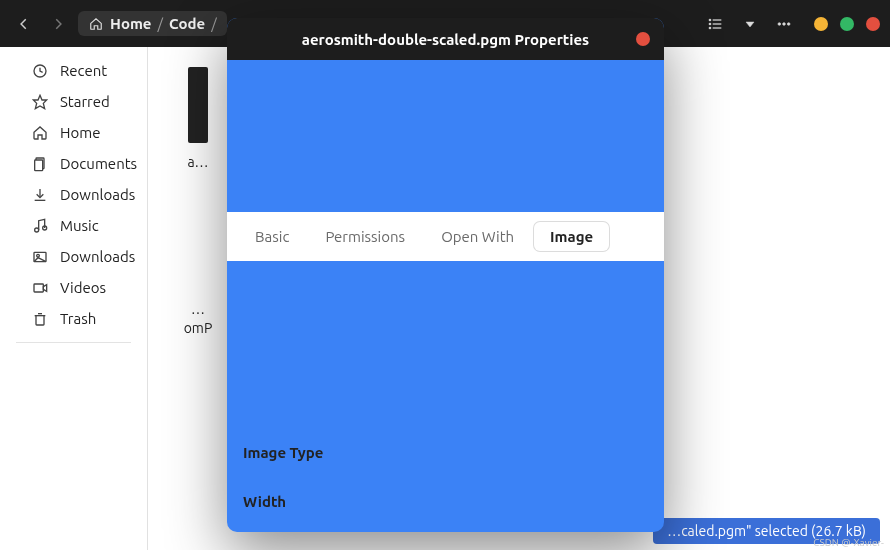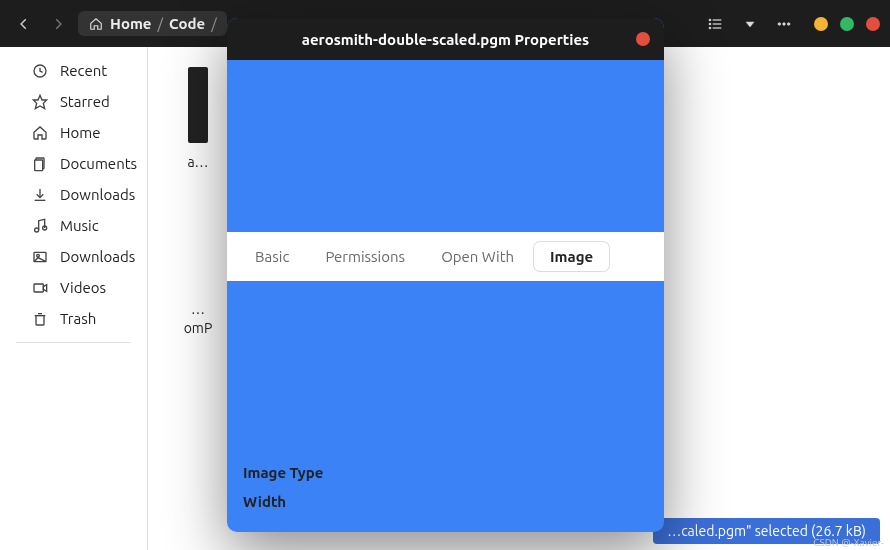--- a/index.html
+++ b/index.html
@@ -44,21 +44,21 @@
 
 .status { position: absolute; bottom: 6px; right: 10px; background: #3b6fd8; color: #fff; padding: 5px 14px; border-radius: 4px; font-size: 14px; }
 .modal { position: absolute; left: 227px; top: 18px; width: 437px; height: 514px; background: #3b82f6; border-radius: 10px; box-shadow: 0 20px 60px rgba(0,0,0,0.45); overflow: hidden; display:flex; flex-direction:column;justify-content:space-between; }
 .modal-head { background: #1d1d1d; color: #fff; height: 42px; display: flex; align-items: center; justify-content: center; position: relative; font-weight: 600; font-size: 15px;}
 .modal-close { position: absolute; right: 14px; top: 14px; width: 14px; height: 14px; background: #e34f3f; border-radius: 50%; cursor:pointer;}
 .tabs { display: flex; gap: 4px; padding: 10px 12px; background:#fff; }
 .tab { padding: 6px 16px; border-radius: 6px; color:#6a6a6a; cursor:pointer; }
 .tab.active { background: #fff; color:#222; font-weight:600; box-shadow: 0 0 0 1px #dcdcdc; }
 .props { padding: 6px 16px 16px; }
 .prow { display: flex; padding: 6px 0; }
-.pkey { width: 100px; font-weight: 700; }
+.pkey { width: 100px; font-weight: 700; margin-top: 20px; }
 .pval { flex:1; }
 
 
 .wm { position:absolute; bottom:2px; right:6px; color:#c9c9c9; font-size:10px; }
 
 svg { display:block; }
 </style>
 </head>
 <body>
 

